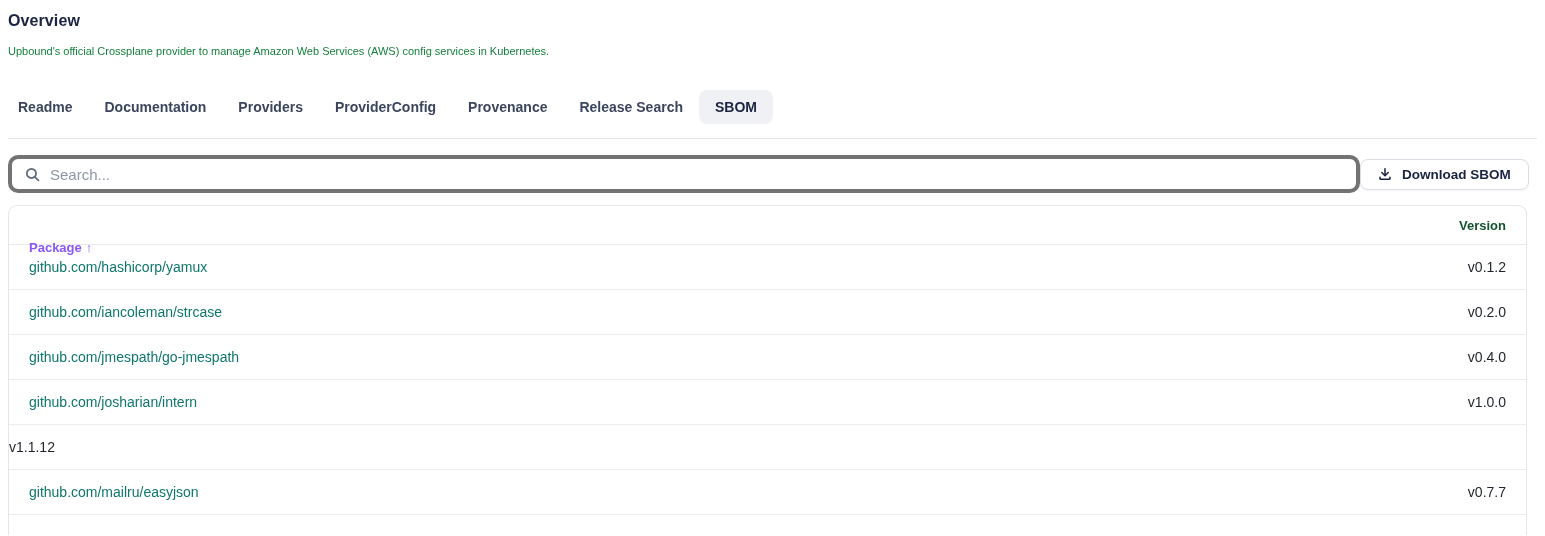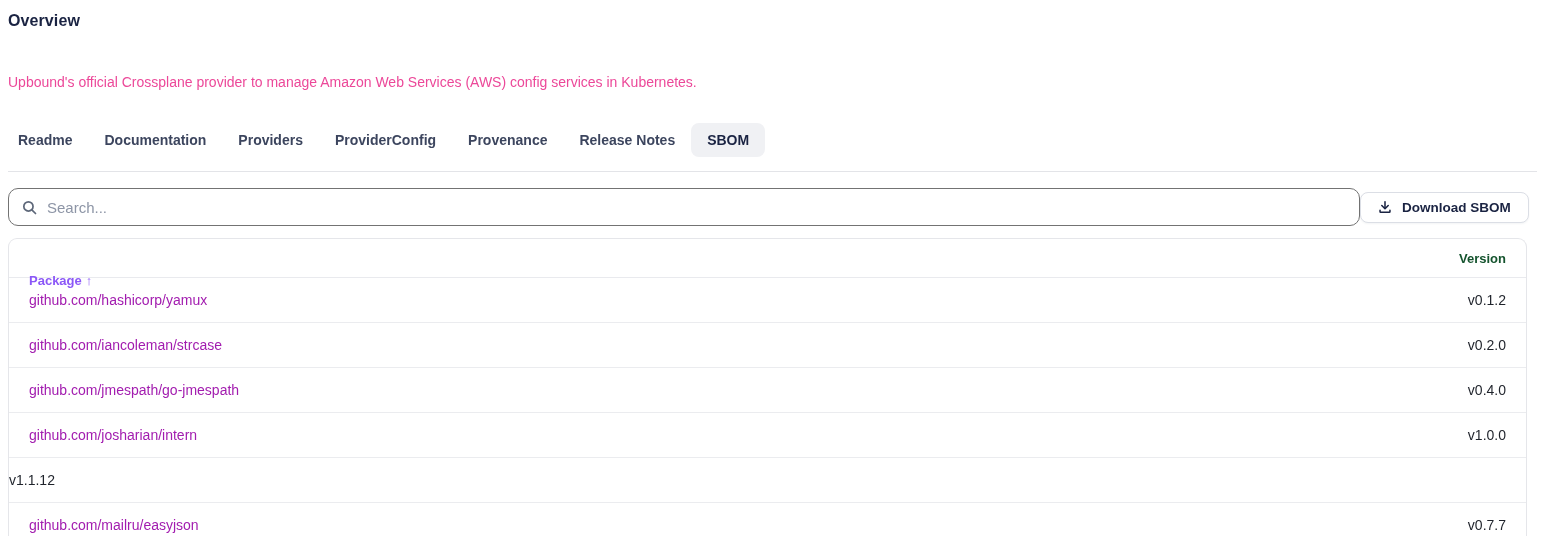--- a/index.html
+++ b/index.html
@@ -13,23 +13,23 @@
   .page { padding: 0 18px 0 8px; width: 1545px; }
 
   .page-title {
     margin-top: 12px;
     font-size: 16px;
     font-weight: 700;
     color: #1a2342;
     letter-spacing: 0.1px;
   }
   .page-desc {
-    margin-top: 44px;
-    font-size: 14px;
-    color: #ec4899;
+    margin-top: 15px;
+    font-size: 11px;
+    color: #15803d;
   }
 
   
   .tabs {
     margin-top: 33px;
     margin-left: -6px;
     display: flex;
     align-items: center;
     gap: 0;
   }
@@ -62,21 +62,21 @@
   .toolbar {
     margin-top: 16px;
     display: flex;
     align-items: center;
     width: 1519px;
   }
   .search-box {
     flex: 0 0 auto;
     width: 1352px;
     height: 38px;
-    border: 1px solid #737373;
+    border: 4px solid #737373;
     border-radius: 10px;
     display: flex;
     align-items: center;
     padding: 0 12px;
     background: #ffffff;
   }
   .search-box .icon-search {
     width: 17px; height: 17px;
     flex: 0 0 auto;
     margin-right: 9px;
@@ -158,40 +158,40 @@
     text-align: right;
     cursor: pointer;
   }
   .tr {
     display: flex;
     align-items: center;
     height: 45px;
     border-bottom: 1px solid #ebecef;
     background: #ffffff;
   }
-  .td { font-size: 14px; color: #a21caf; }
+  .td { font-size: 14px; color: #0f766e; }
   .td.package { flex: 1; padding-left: 20px; }
   .td.version { padding-right: 20px; text-align: right; color: #1f232b; }
   .tr.partial { border-bottom: none; height: 20px; }
 </style>
 </head>
 <body>
 
 <div class="page">
 
   <h2 class="page-title">Overview</h2>
   <p class="page-desc">Upbound's official Crossplane provider to manage Amazon Web Services (AWS) config services in Kubernetes.</p>
 
   <nav class="tabs" id="tabs">
       <button class="tab">Readme</button>
       <button class="tab">Documentation</button>
       <button class="tab">Providers</button>
       <button class="tab">ProviderConfig</button>
       <button class="tab">Provenance</button>
-      <button class="tab">Release Notes</button>
+      <button class="tab">Release Search</button>
       <button class="tab active">SBOM</button>
     </nav>
 
   <div class="divider"></div>
 
   <div class="toolbar">
     <div class="search-box">
       <svg class="icon-search" viewBox="0 0 24 24" fill="none" stroke="currentColor" stroke-width="2.4" stroke-linecap="round">
         <circle cx="10.5" cy="10.5" r="6.5"></circle>
         <line x1="15.3" y1="15.3" x2="20.5" y2="20.5"></line>

